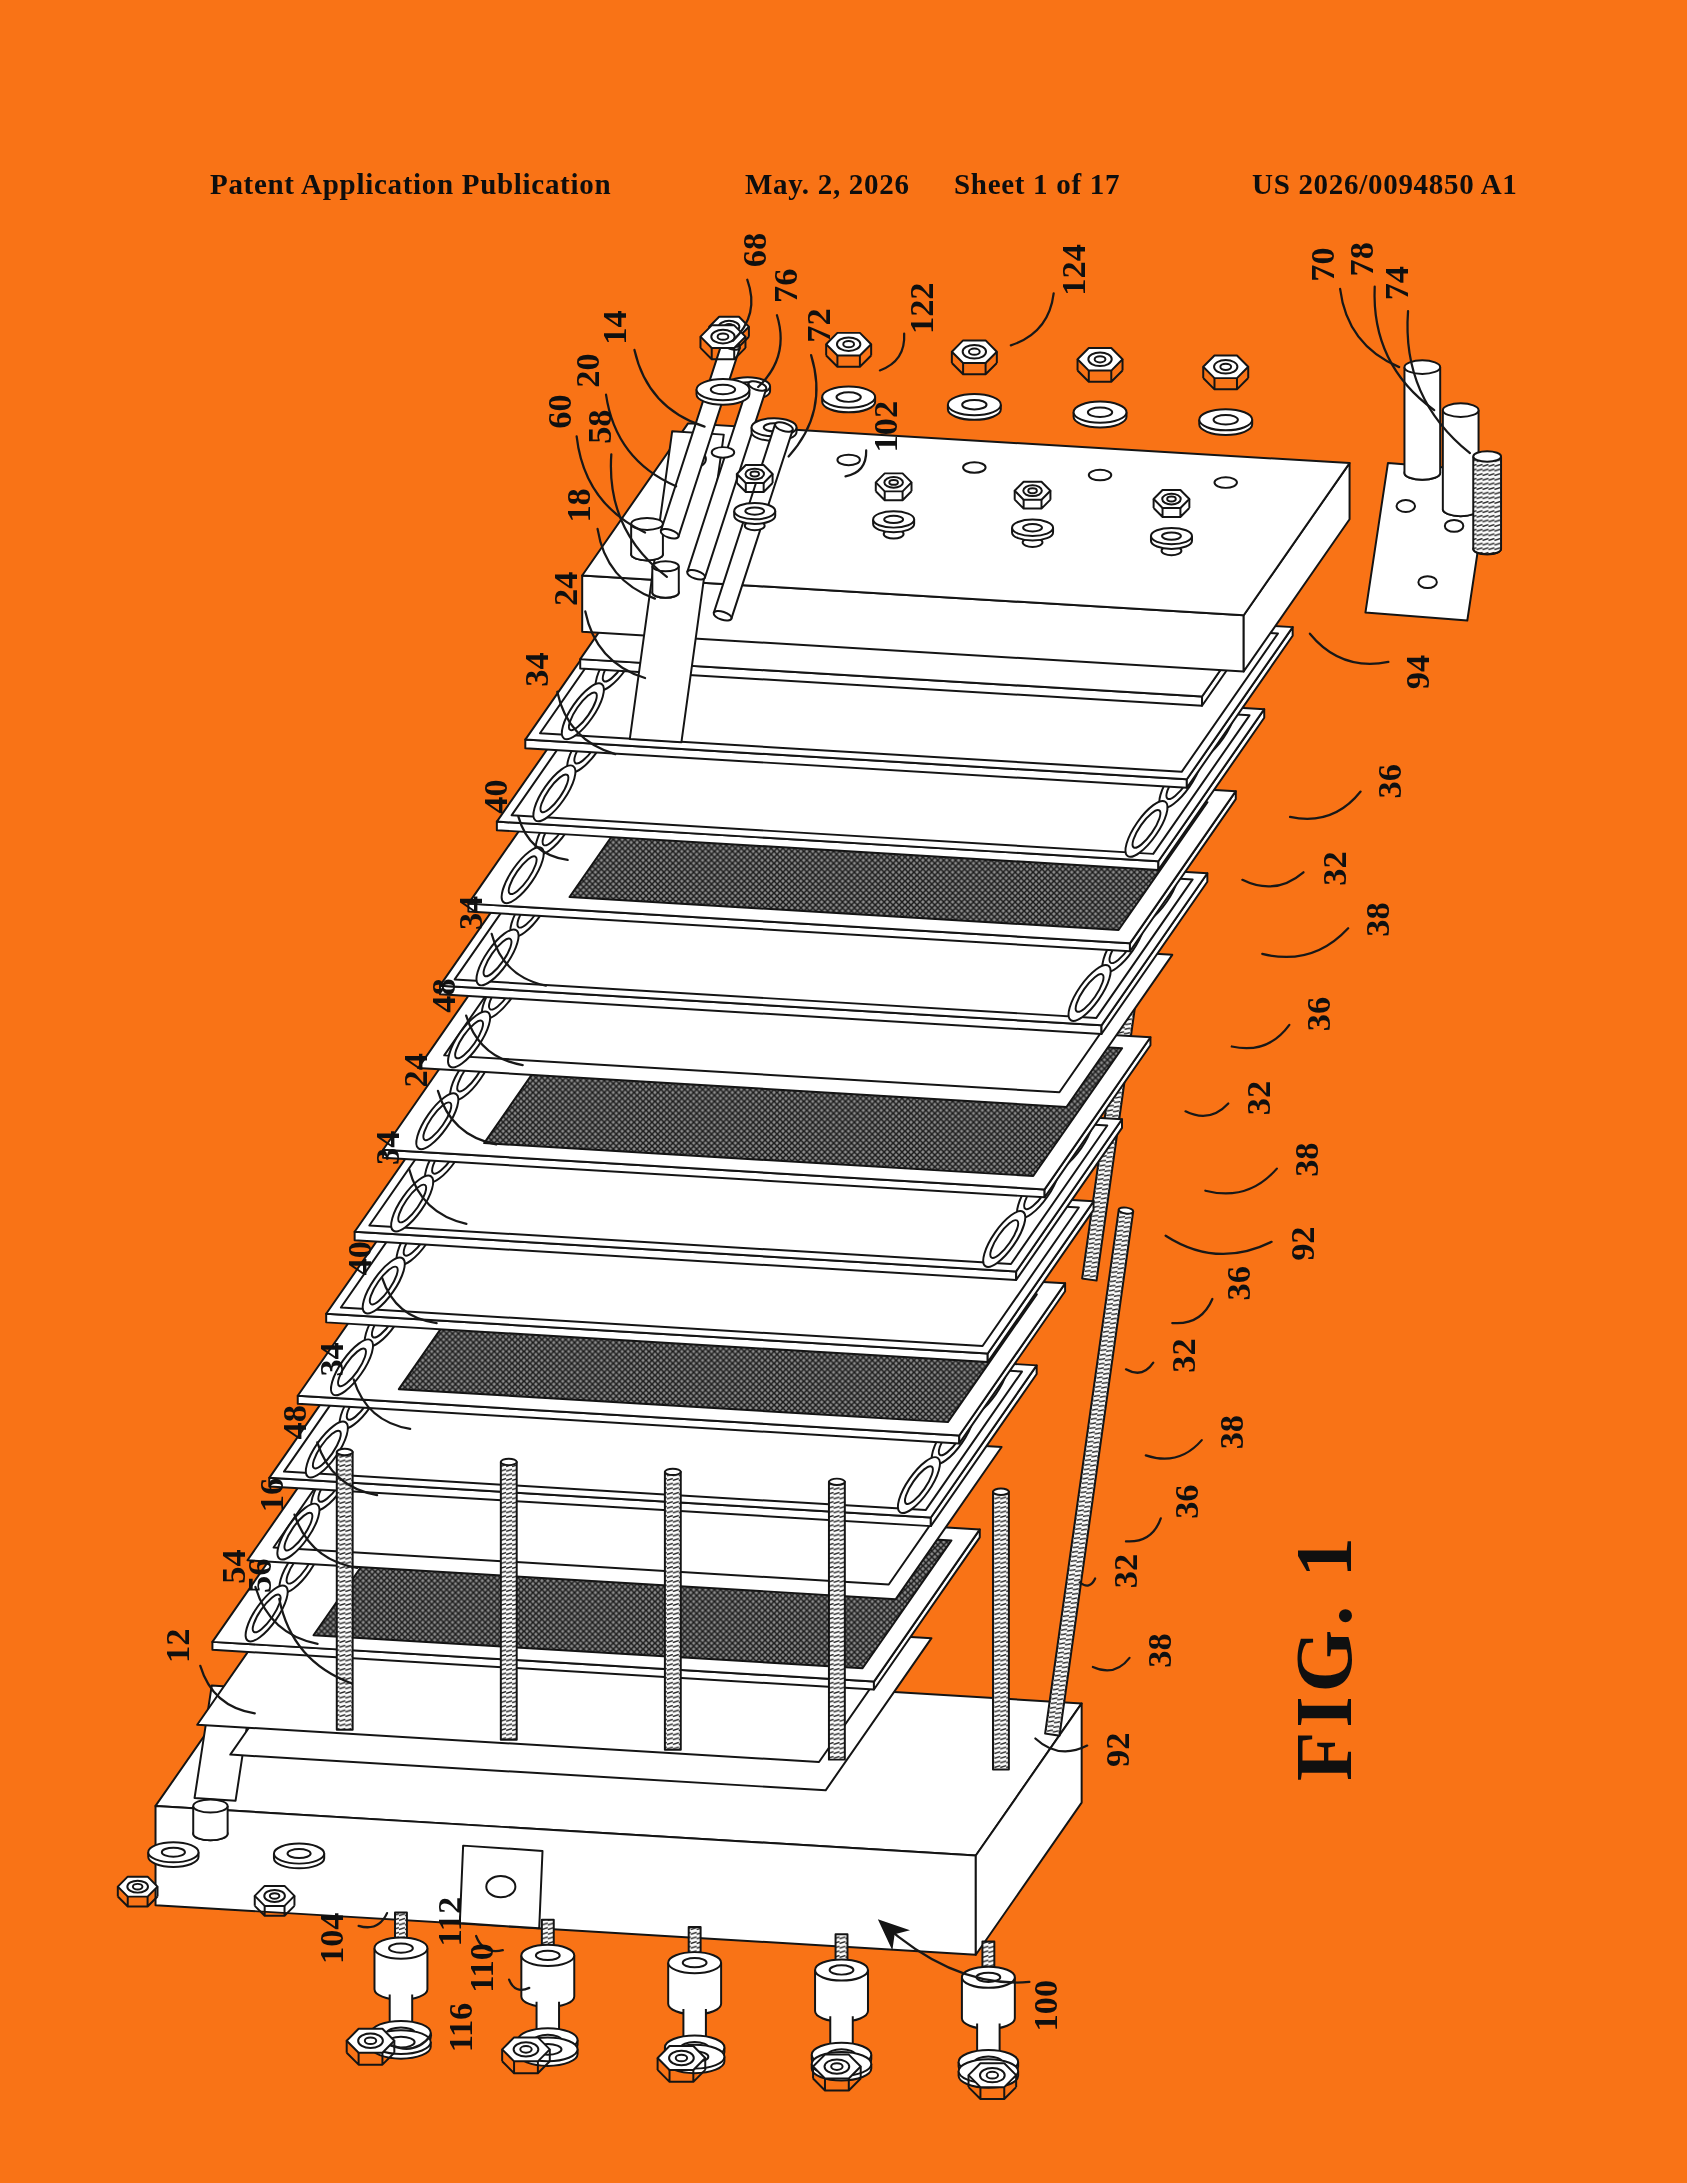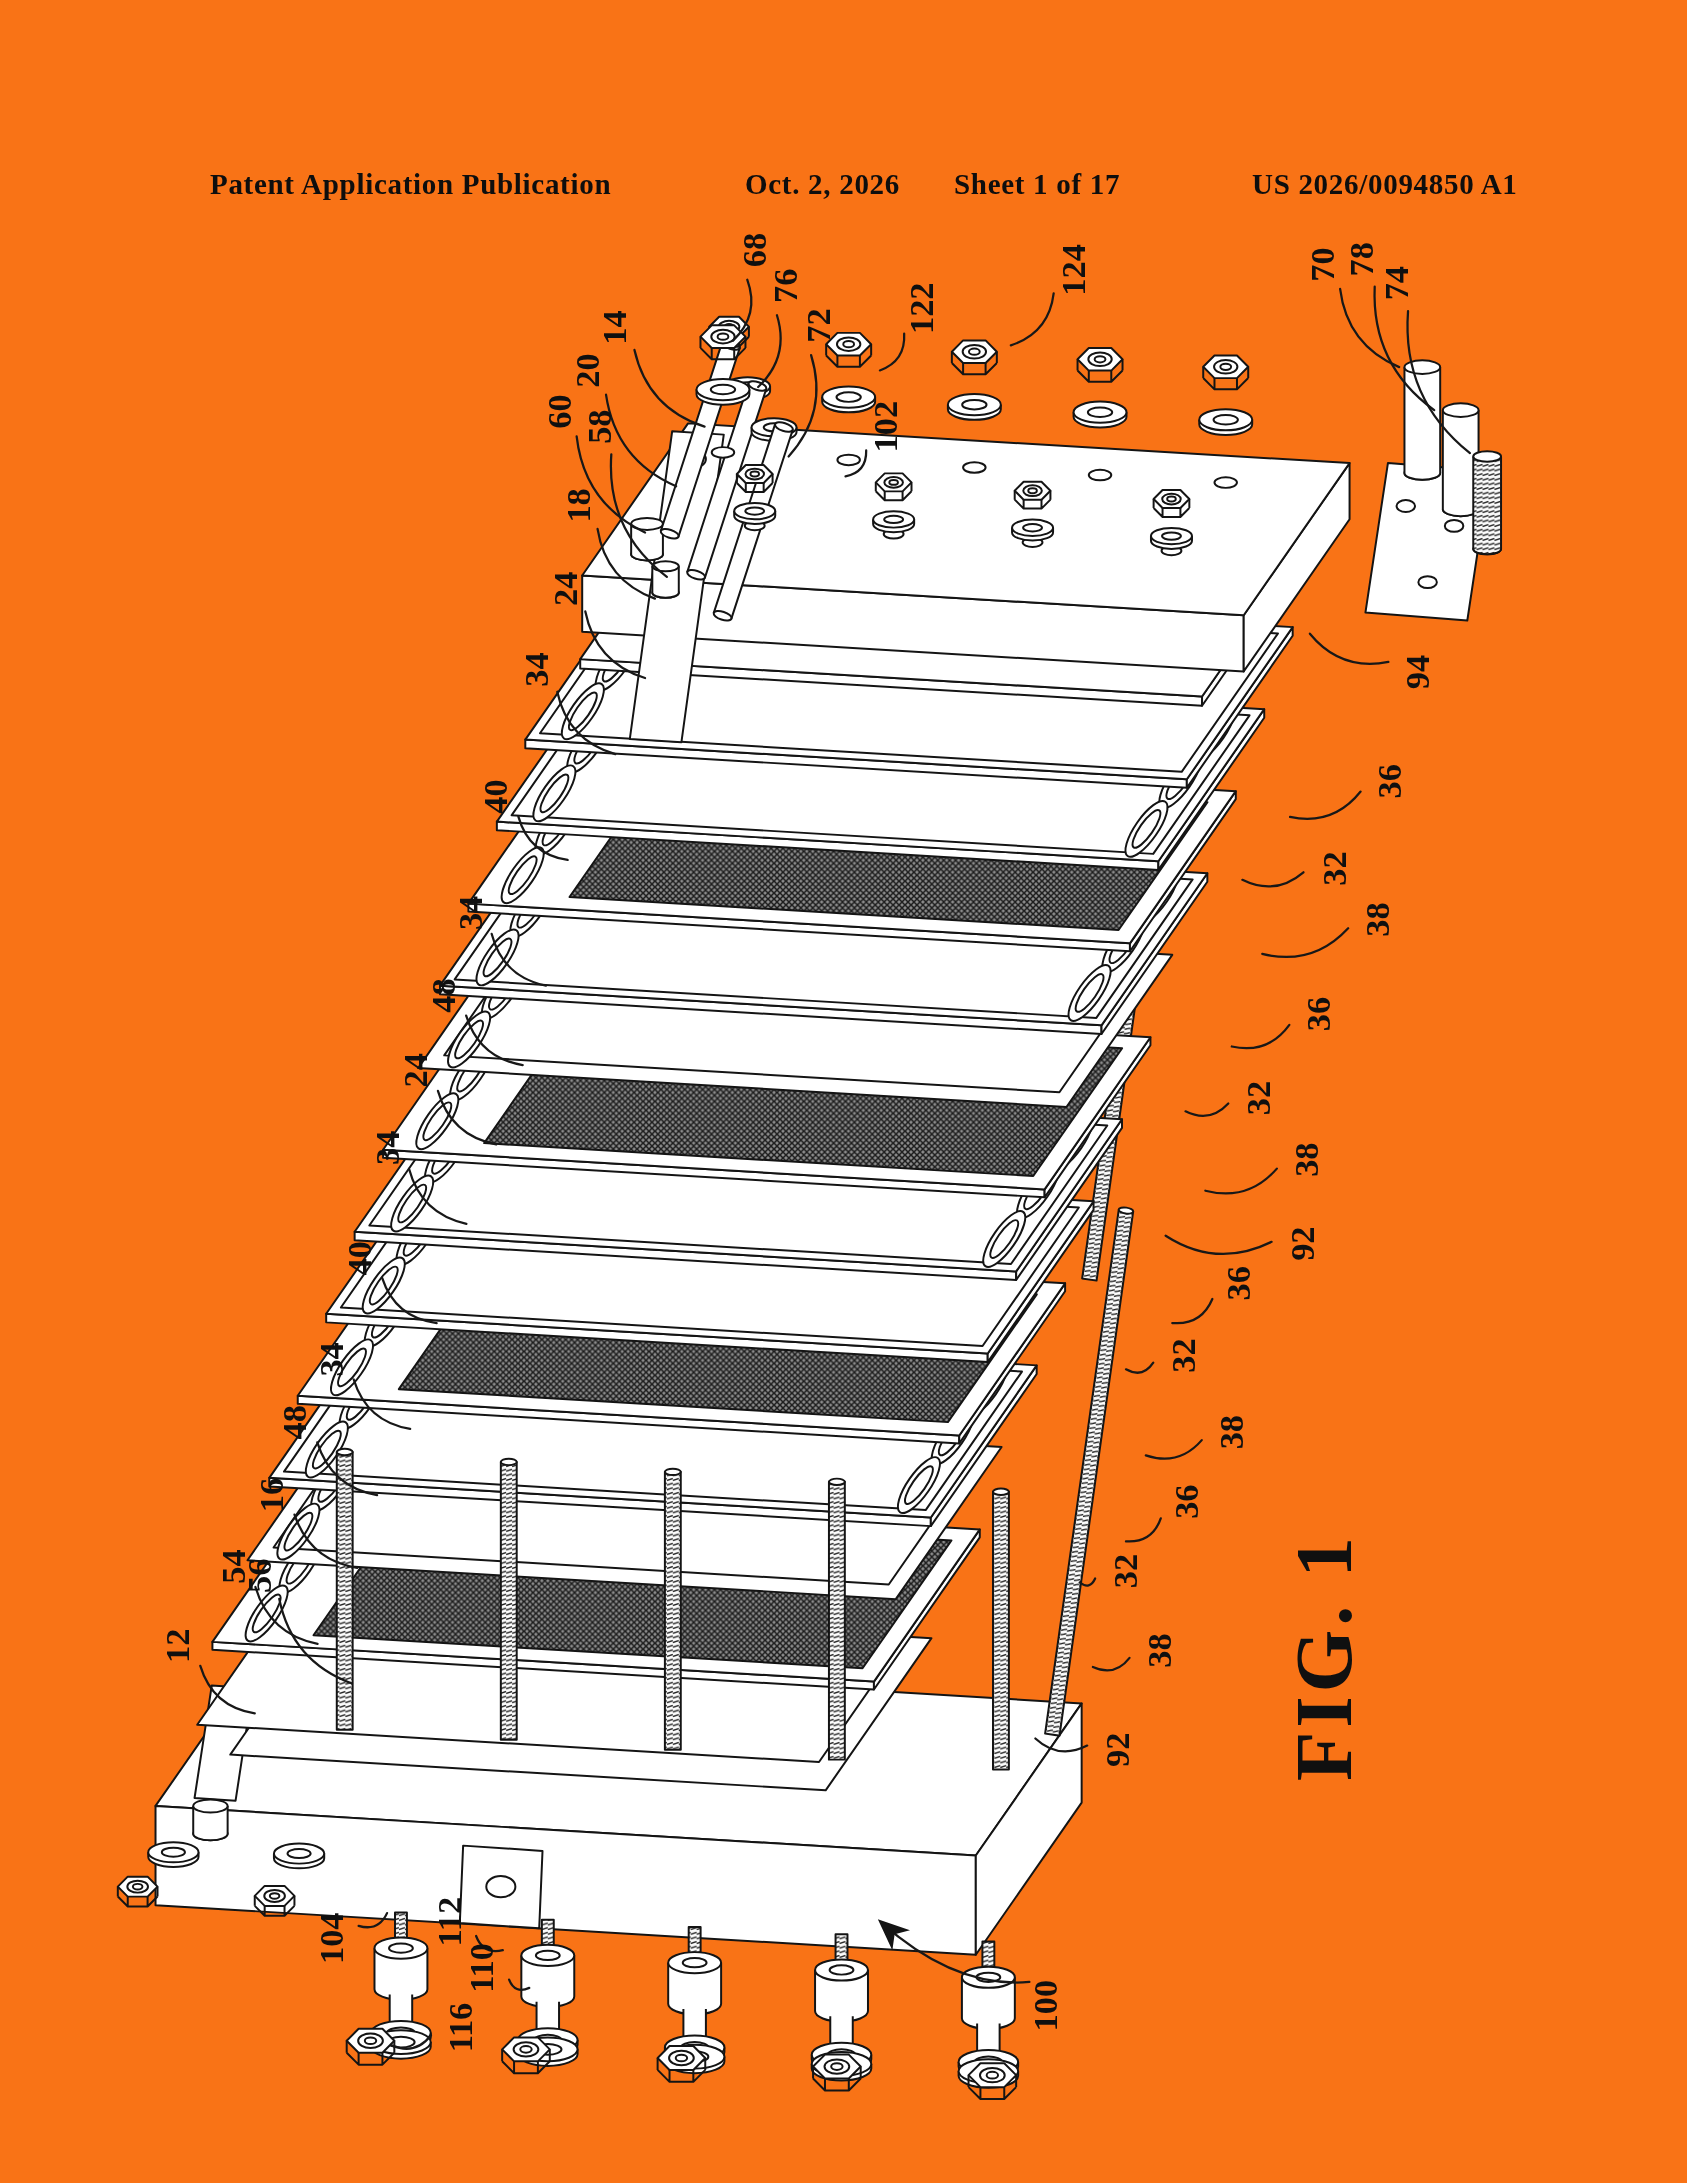--- a/index.html
+++ b/index.html
@@ -23,21 +23,21 @@
     font-family:"Liberation Serif",serif;font-weight:bold;font-size:122px;fill:#101010;letter-spacing:6px;
   }
   path.leader{fill:none;stroke:#181818;stroke-width:3.4;stroke-linecap:round;}
 </style>
 </head>
 <body>
 
 <div class="page">
 
   <div class="hdr-text" id="hdr-pub">Patent Application Publication</div>
-  <div class="hdr-text" id="hdr-date">Oct. 2, 2026</div>
+  <div class="hdr-text" id="hdr-date">May. 2, 2026</div>
   <div class="hdr-text" id="hdr-sheet">Sheet 1 of 17</div>
   <div class="hdr-text" id="hdr-num">US 2026/0094850 A1</div>
 
   <svg id="fig" width="1687" height="2183" viewBox="0 0 2550 3300">
     <defs>
       <pattern id="xh" width="9" height="9" patternUnits="userSpaceOnUse">
         <rect width="9" height="9" fill="#8b8b8b"></rect>
         <path d="M0,9 L9,0 M0,0 L9,9" stroke="#1d1d1d" stroke-width="2.3"></path>
       </pattern>
       <pattern id="thr" width="9" height="7" patternUnits="userSpaceOnUse">

